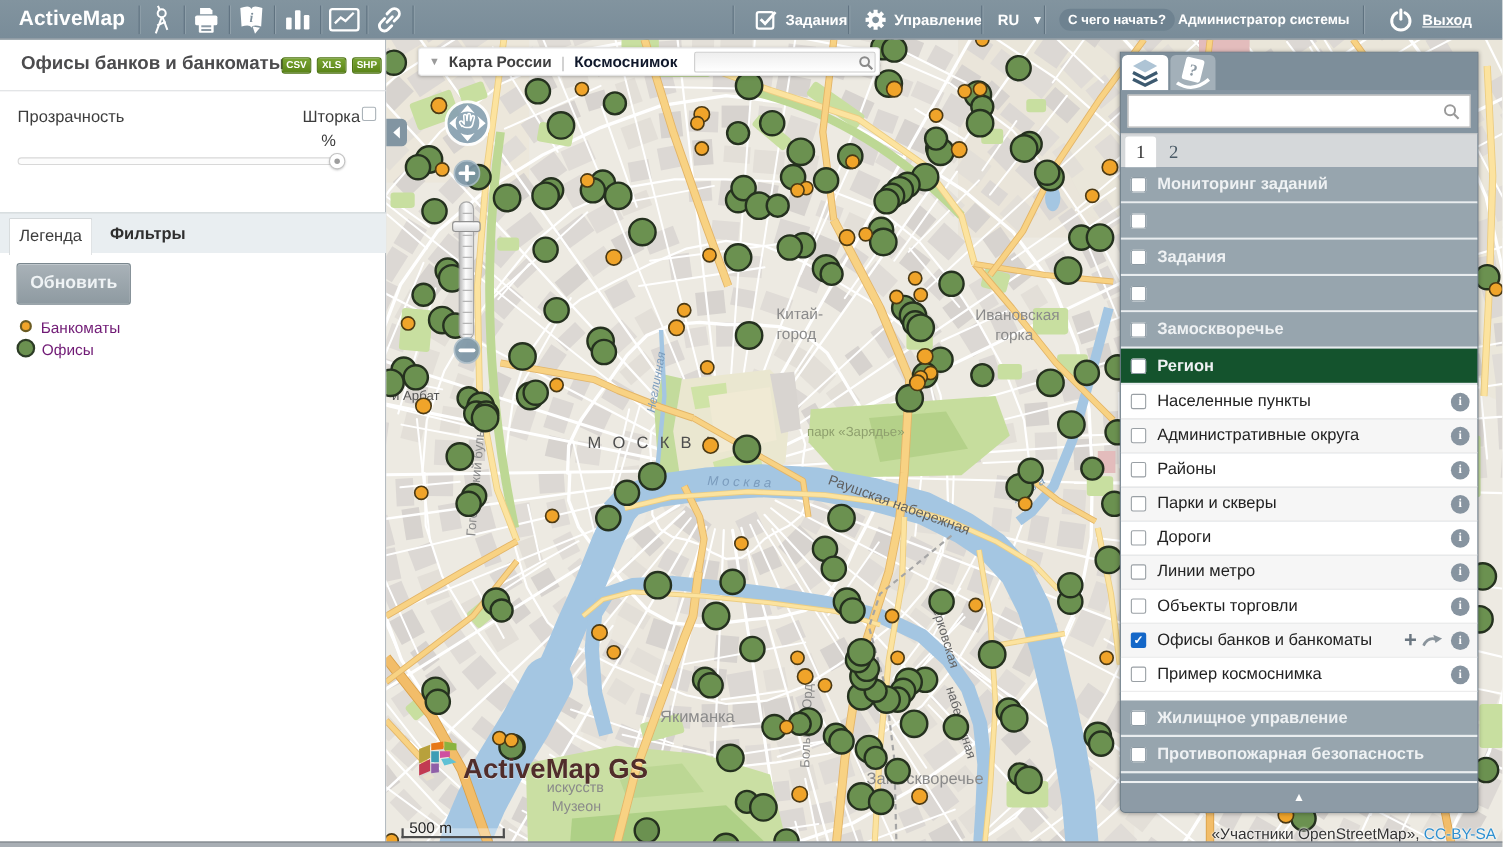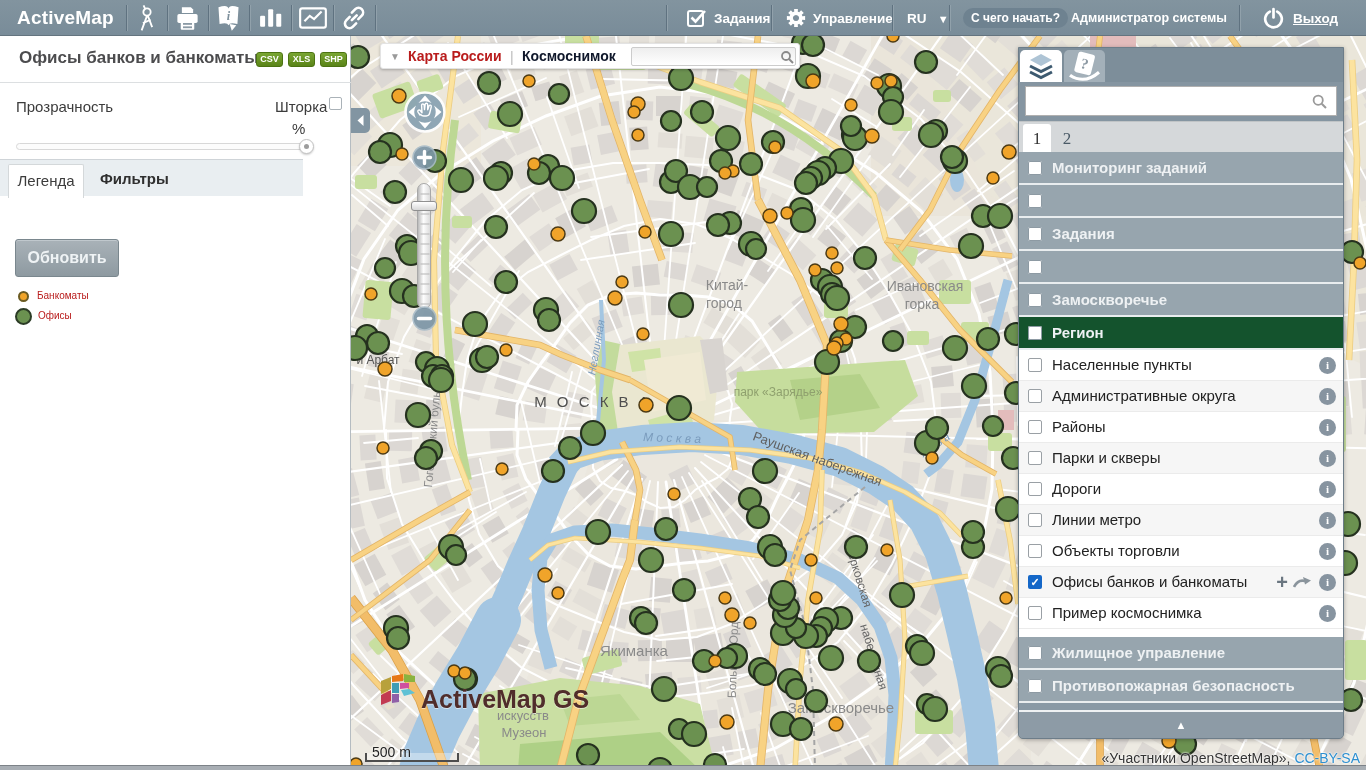--- a/index.html
+++ b/index.html
@@ -15,31 +15,31 @@
 #lp-title{position:absolute;left:19px;top:12px;font-size:17px;font-weight:bold;color:#4c4c4e;white-space:nowrap}
 .badge{position:absolute;top:16px;width:27px;height:15px;border-radius:3px;background:linear-gradient(#79a532,#5a8418);border:1px solid #4c7312;color:#fff;font-size:9px;font-weight:bold;text-align:center;line-height:13px}
 #lp-hr{position:absolute;left:0;top:46px;width:351px;height:1px;background:#dcdfe1}
 #lp-opa{position:absolute;left:16px;top:62px;font-size:15px;color:#3c3c3c}
 #lp-sht{position:absolute;left:275px;top:62px;font-size:15px;color:#3c3c3c}
 #lp-shtcb{position:absolute;left:329px;top:61px;width:13px;height:13px;border:1px solid #aab2b8;background:#fff;border-radius:2px}
 #lp-pct{position:absolute;left:292px;top:84px;font-size:15px;color:#3c3c3c}
 #lp-slider{position:absolute;left:16px;top:107px;width:297px;height:7px;background:#fcfcfc;border:1px solid #d8d8d8;border-radius:4px}
 #lp-knob{position:absolute;left:299px;top:103px;width:15px;height:15px;border-radius:50%;background:#fff;border:1px solid #c3c3c3;box-shadow:0 1px 2px rgba(0,0,0,0.2)}
 #lp-knob::after{content:"";position:absolute;left:4px;top:4px;width:5px;height:5px;border-radius:50%;background:#9d9d9d}
-#lp-tabs{position:absolute;left:0;top:123px;width:303px;height:37px;background:#e9eef1;border-top:1px solid #cfd4d8}
+#lp-tabs{position:absolute;left:0;top:157px;width:351px;height:37px;background:#e9eef1;border-top:1px solid #cfd4d8}
 #lp-tab1{position:absolute;left:8px;top:4px;width:76px;height:34px;background:#fff;border:1px solid #d4d8da;border-bottom:none;border-radius:2px 2px 0 0;font-size:15px;color:#3c3c3c;text-align:center;line-height:32px}
 #lp-tab2{position:absolute;left:100px;top:10px;font-size:15px;font-weight:bold;color:#2f2f2f}
 #lp-btn{position:absolute;left:15px;top:203px;width:104px;height:38px;background:linear-gradient(#a9b2b8,#8e9aa1);border:1px solid #7a878e;border-radius:3px;color:#eff3f5;font-weight:bold;font-size:16px;text-align:center;line-height:36px;box-shadow:inset 0 1px 0 #c0c8cd}
-.lgrow{position:absolute;left:16px;font-size:10px;color:#b91c1c}
+.lgrow{position:absolute;left:16px;font-size:14px;color:#701a75}
 .lgdot{position:absolute;border-radius:50%}
 
 #mapwrap{position:absolute;left:351px;top:36px;width:1015px;height:734px;overflow:hidden;background:#efece4}
 #basebar{position:absolute;left:29px;top:7px;width:420px;height:26px;background:#fff;border:1px solid #e3e3e3;border-radius:3px;box-shadow:0 1px 3px rgba(0,0,0,0.25);z-index:20;font-size:14px}
 #basebar .car{color:#9a9a9a;font-size:10px;position:absolute;left:9px;top:7px}
-#basebar .t1{position:absolute;left:27px;top:4px;color:#b91c1c;font-weight:bold}
+#basebar .t1{position:absolute;left:27px;top:4px;color:#404040;font-weight:bold}
 #basebar .bsep{position:absolute;left:129px;top:5px;color:#bbb}
 #basebar .t2{position:absolute;left:141px;top:4px;color:#0f172a;font-weight:bold}
 #basebar input{position:absolute;left:250px;top:3px;width:165px;height:19px;border:1px solid #ccc;background:linear-gradient(#eee,#fff);border-radius:2px}
 #basebar .mag{position:absolute;left:399px;top:6px}
 #collapse{position:absolute;left:0;top:72px;width:19px;height:25px;background:#8295a2;border-radius:0 5px 5px 0;z-index:20}
 .mapctl{position:absolute;z-index:20}
 #attrib{position:absolute;right:6px;bottom:4px;z-index:20;font-size:14px;color:#333;text-shadow:0 0 2px #fff,0 0 2px #fff}
 #attrib a{color:#2d8fd0;text-decoration:none}
 
 #scalebar{position:absolute;left:14px;bottom:8px;z-index:20;width:94px;height:17px}

